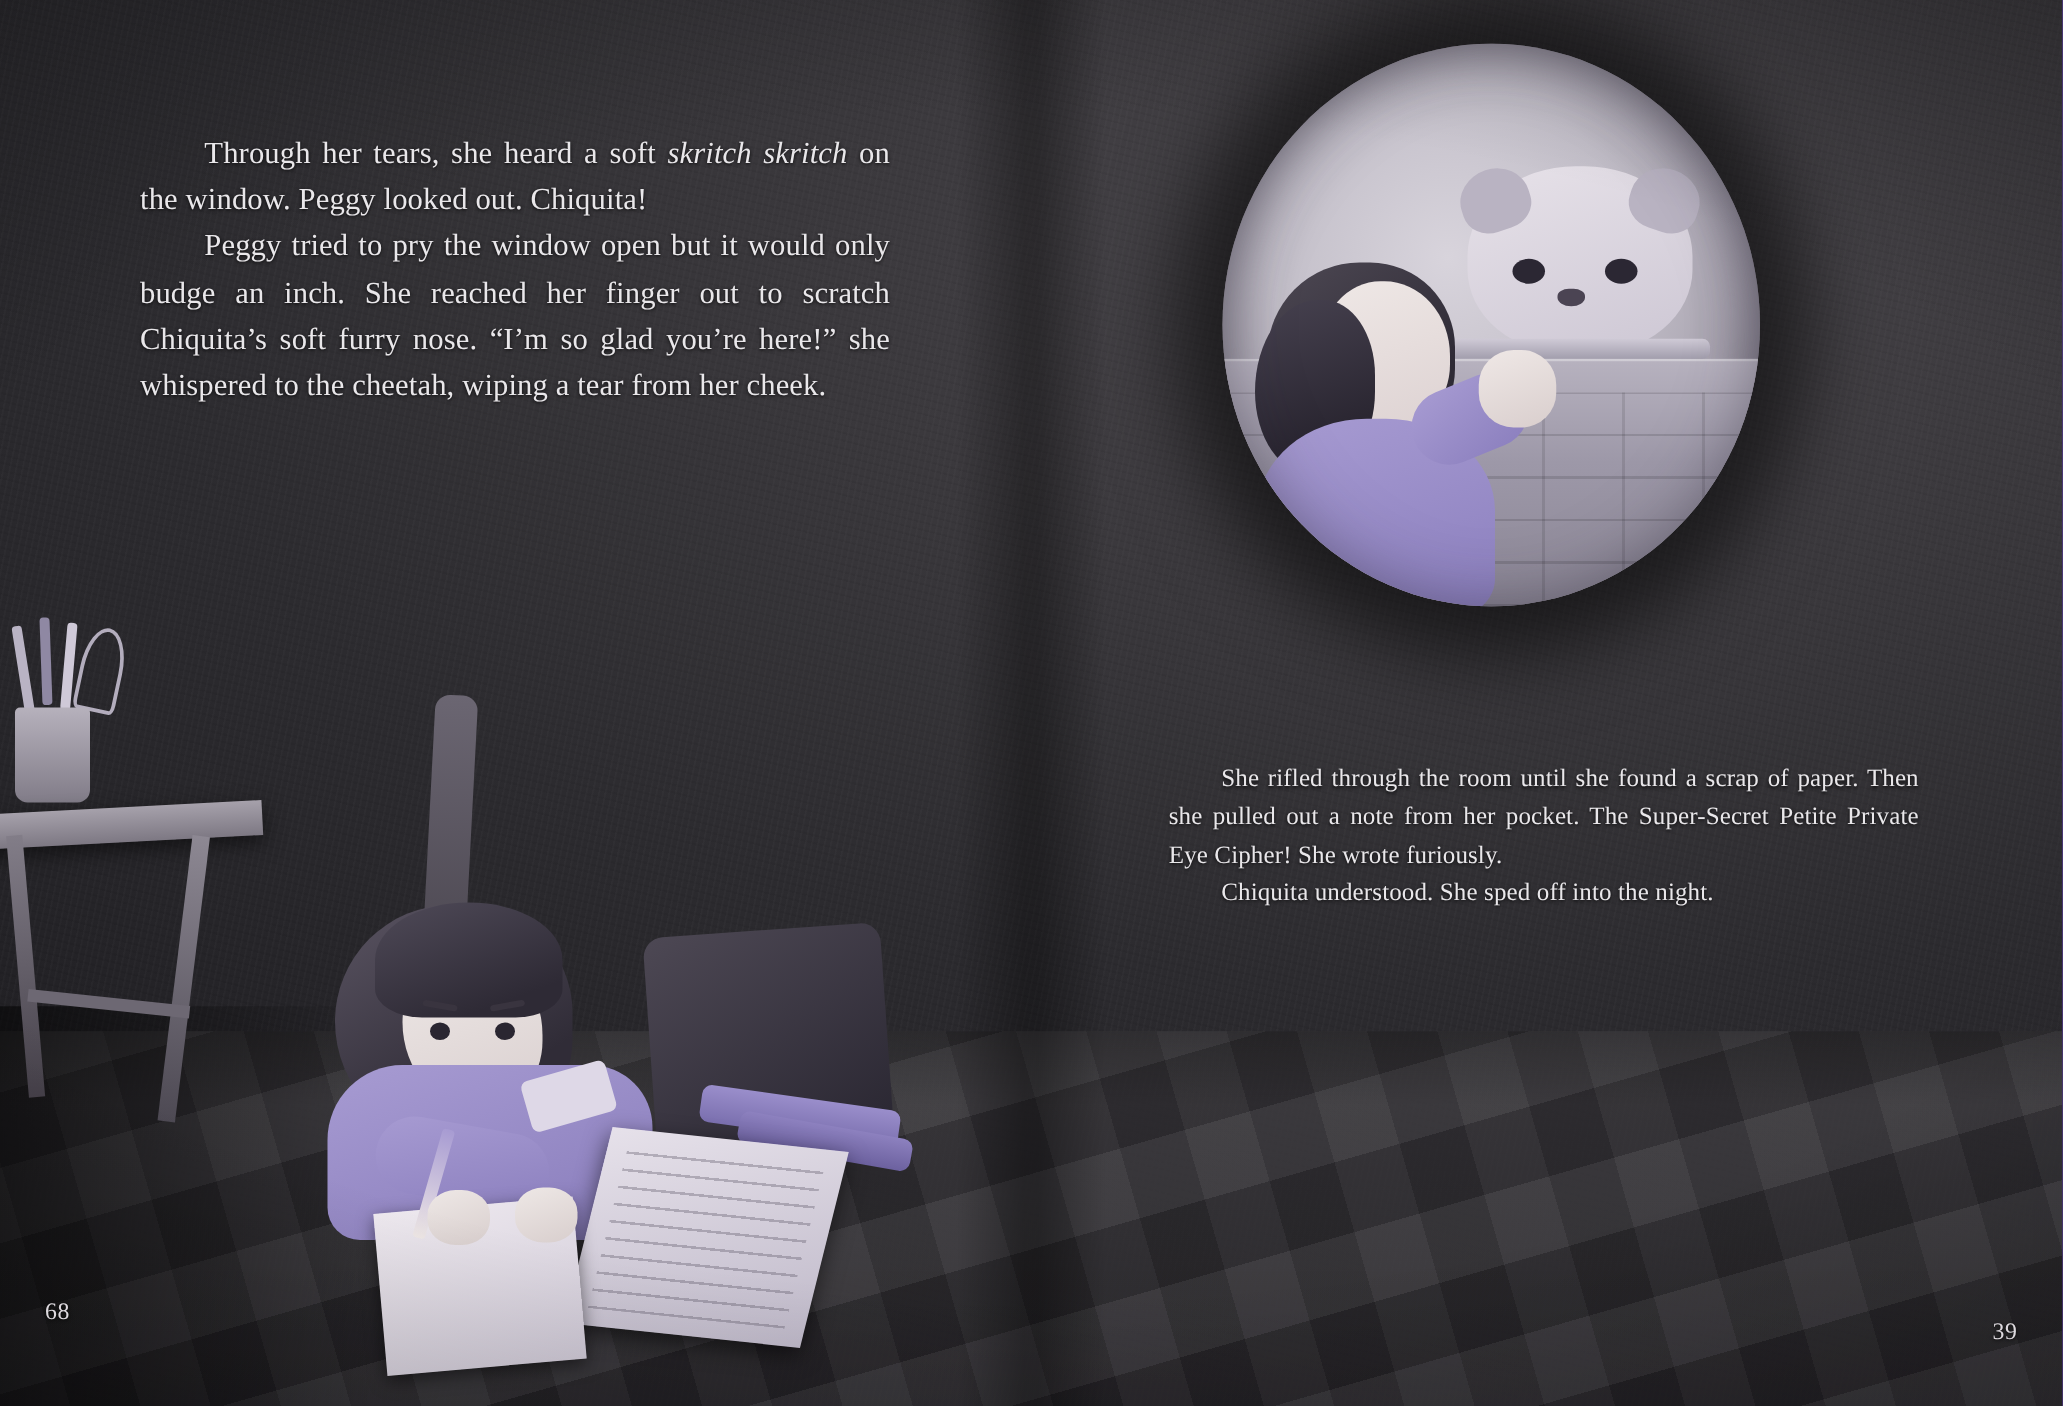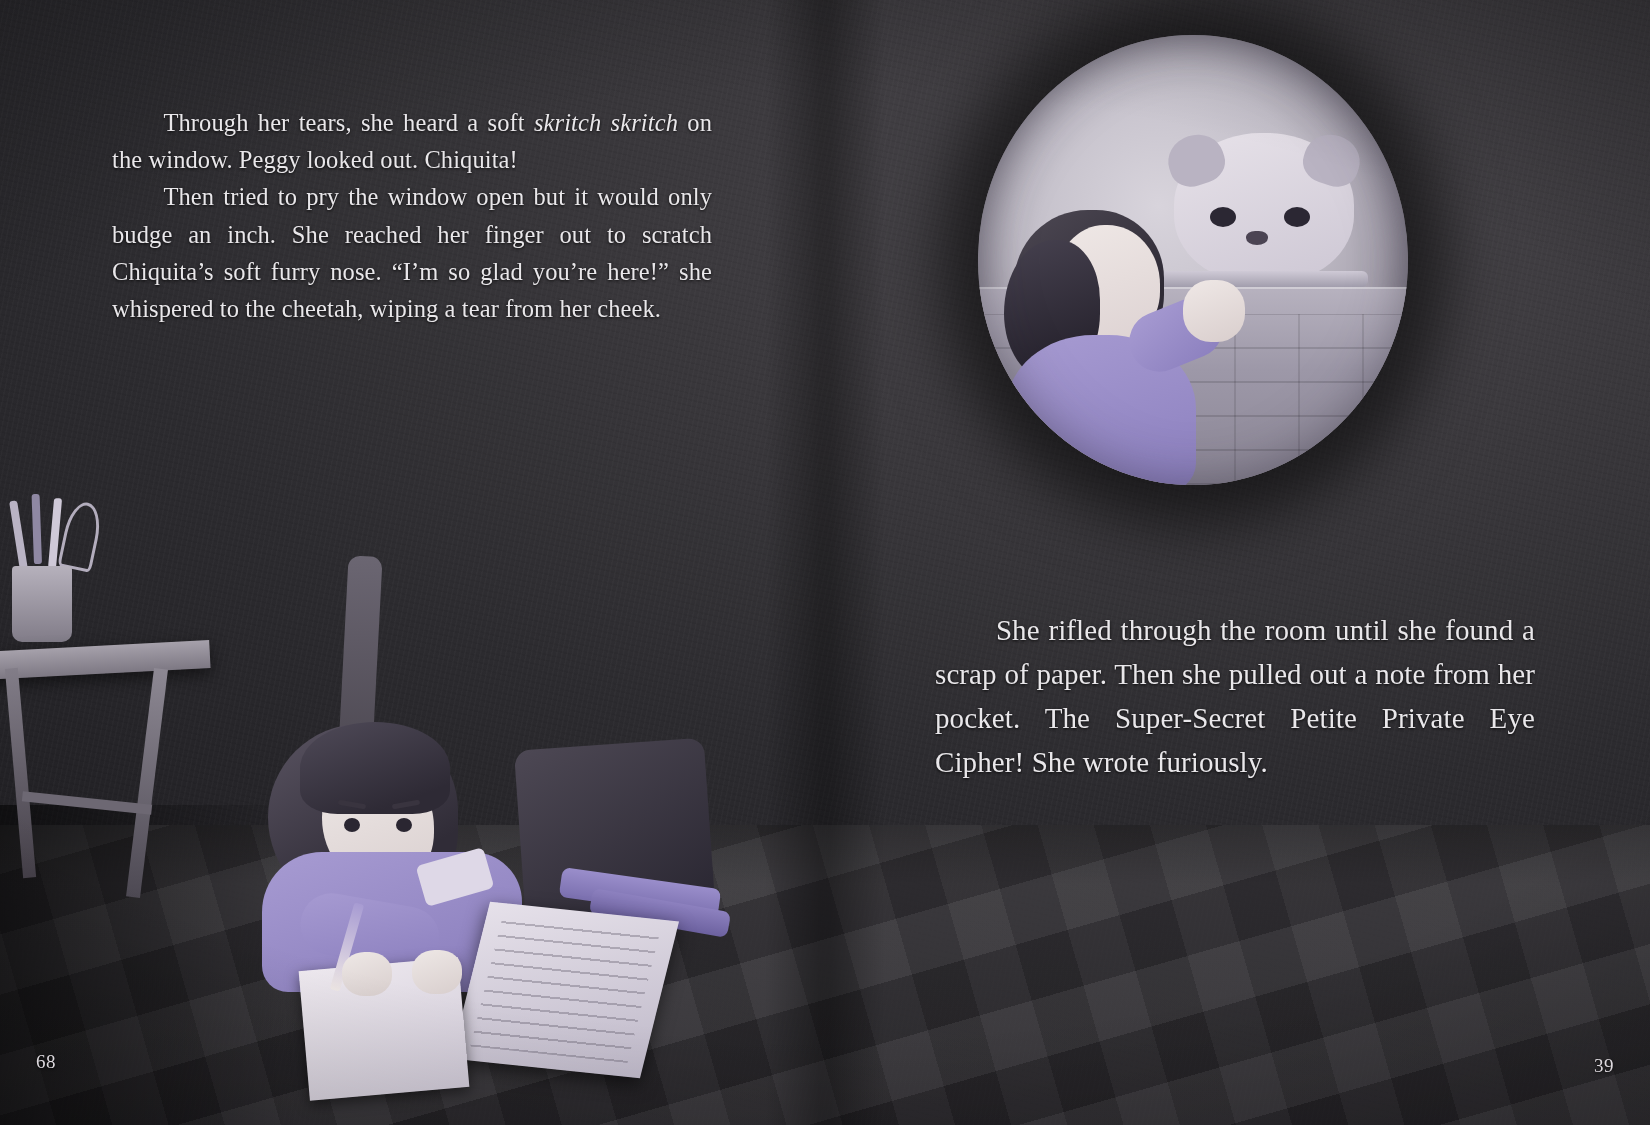--- a/index.html
+++ b/index.html
@@ -417,33 +417,33 @@
   #left-text {
     left: 112px;
     top: 104px;
     width: 600px;
     font-size: 24.5px;
   }
   #right-text {
     left: 935px;
     top: 608px;
     width: 600px;
-    font-size: 29px;
+    font-size: 20px;
   }
   .ital {
     font-style: italic;
   }
   .folio {
     position: absolute;
     font-size: 19px;
     color: #ddd9de;
     letter-spacing: .5px;
     text-shadow: 0 1px 3px rgba(0,0,0,0.9);
   }
-  #folio-left { left: 36px; bottom: 52px; }
+  #folio-left { left: 36px; bottom: 64px; }
   #folio-right { right: 36px; bottom: 48px; }
 </style>
 </head>
 <body>
 
 <div id="spread">
 
   <div class="bg-base"></div>
   <div class="bg-grain"></div>
 
@@ -500,22 +500,23 @@
   <div class="fg-paper"></div>
   <div class="fg-pencil"></div>
   <div class="fg-hand a"></div>
   <div class="fg-hand b"></div>
 
   <div class="vignette"></div>
   <div class="gutter"></div>
 
   <div class="textblock" id="left-text">
       <p class="first"><span>Through her tears, she heard a soft </span><span class="ital">skritch skritch</span><span> on the window. Peggy looked out. Chiquita!</span></p>
-      <p><span>Then tried to pry the window open but it would only budge an inch. She reached her finger out to scratch Chiquita’s soft furry nose. “I’m so glad you’re here!” she whispered to the cheetah, wiping a tear from her cheek.</span></p>
+      <p><span>Peggy tried to pry the window open but it would only budge an inch. She reached her finger out to scratch Chiquita’s soft furry nose. “I’m so glad you’re here!” she whispered to the cheetah, wiping a tear from her cheek.</span></p>
     </div>
   <div class="textblock" id="right-text">
       <p class="first"><span>She rifled through the room until she found a scrap of paper. Then she pulled out a note from her pocket. The Super-Secret Petite Private Eye Cipher! She wrote furiously.</span></p>
+      <p><span>Chiquita understood. She sped off into the night.</span></p>
     </div>
 
   <div class="folio" id="folio-left">68</div>
   <div class="folio" id="folio-right">39</div>
 
 </div>
 
 </body></html>

